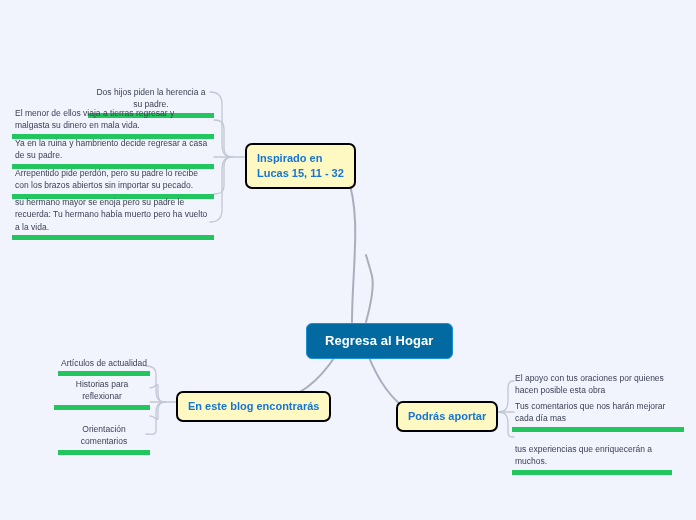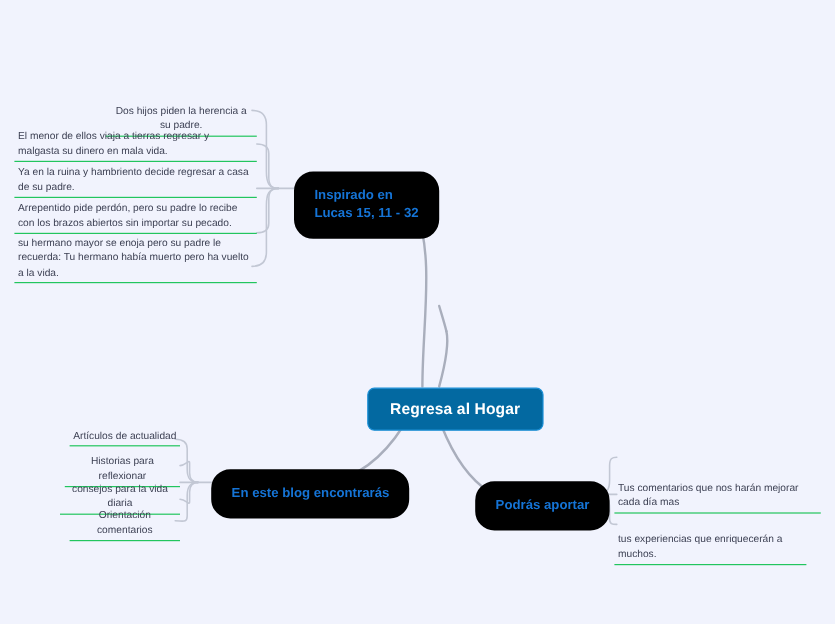--- a/index.html
+++ b/index.html
@@ -41,38 +41,38 @@
     font-weight: bold;
     font-size: 13px;
     padding: 9px 18px;
     white-space: nowrap;
     line-height: 1.25;
     letter-spacing: 0.1px;
   }
 
   
   .branch-node {
-    background: #000000;
-    border: 7px solid #000000;
-    border-radius: 16px;
+    background: #fef9c3;
+    border: 2px solid #000000;
+    border-radius: 7px;
     color: #1574d6;
     font-weight: bold;
     font-size: 11px;
     padding: 6px 10px;
     line-height: 1.35;
   }
   .branch-node.nowrap { white-space: nowrap; }
 
   
   .leaf {
     color: #3b3f52;
     font-size: 8.5px;
     line-height: 1.45;
     padding: 1px 3px 2px 3px;
-    border-bottom: 1px solid #22c55e;
+    border-bottom: 5px solid #22c55e;
     box-sizing: border-box;
   }
   .leaf.right { text-align: left; }
   .leaf.center { text-align: center; }
 </style>
 </head>
 <body style="background: rgb(241, 243, 253);">
 
 <div id="canvas">
 
@@ -133,26 +133,26 @@
 
 
   <div class="node branch-node nowrap" style="left:176px; top:391px;">
     <span>En este blog encontrarás</span>
   </div>
 
   <div class="node leaf center" style="left:54px; top:377px; width:96px;">Historias para reflexionar</div>
 
   <div class="node leaf center" style="left:58px; top:356px; width:92px;">Artículos de actualidad</div>
 
-  <div class="node leaf center" style="left:50px; top:400px; width:100px;">consejos para la vida diaria</div>
 
   <div class="node leaf center" style="left:58px; top:422px; width:92px;">Orientación comentarios</div>
 
   <div class="node branch-node nowrap" style="left:396px; top:401px;">
     <span>Podrás aportar</span>
   </div>
 
+  <div class="node leaf right" style="left:512px; top:371px; width:172px; border-bottom:none;">El apoyo con tus oraciones por quienes hacen posible esta obra</div>
 
   <div class="node leaf right" style="left:512px; top:399px; width:172px;">Tus comentarios que nos harán mejorar cada día mas</div>
 
   <div class="node leaf right" style="left:512px; top:423px; width:160px;margin-top:19px;">tus experiencias que enriquecerán a muchos.</div>
 
 </div>
 
 </body></html>

